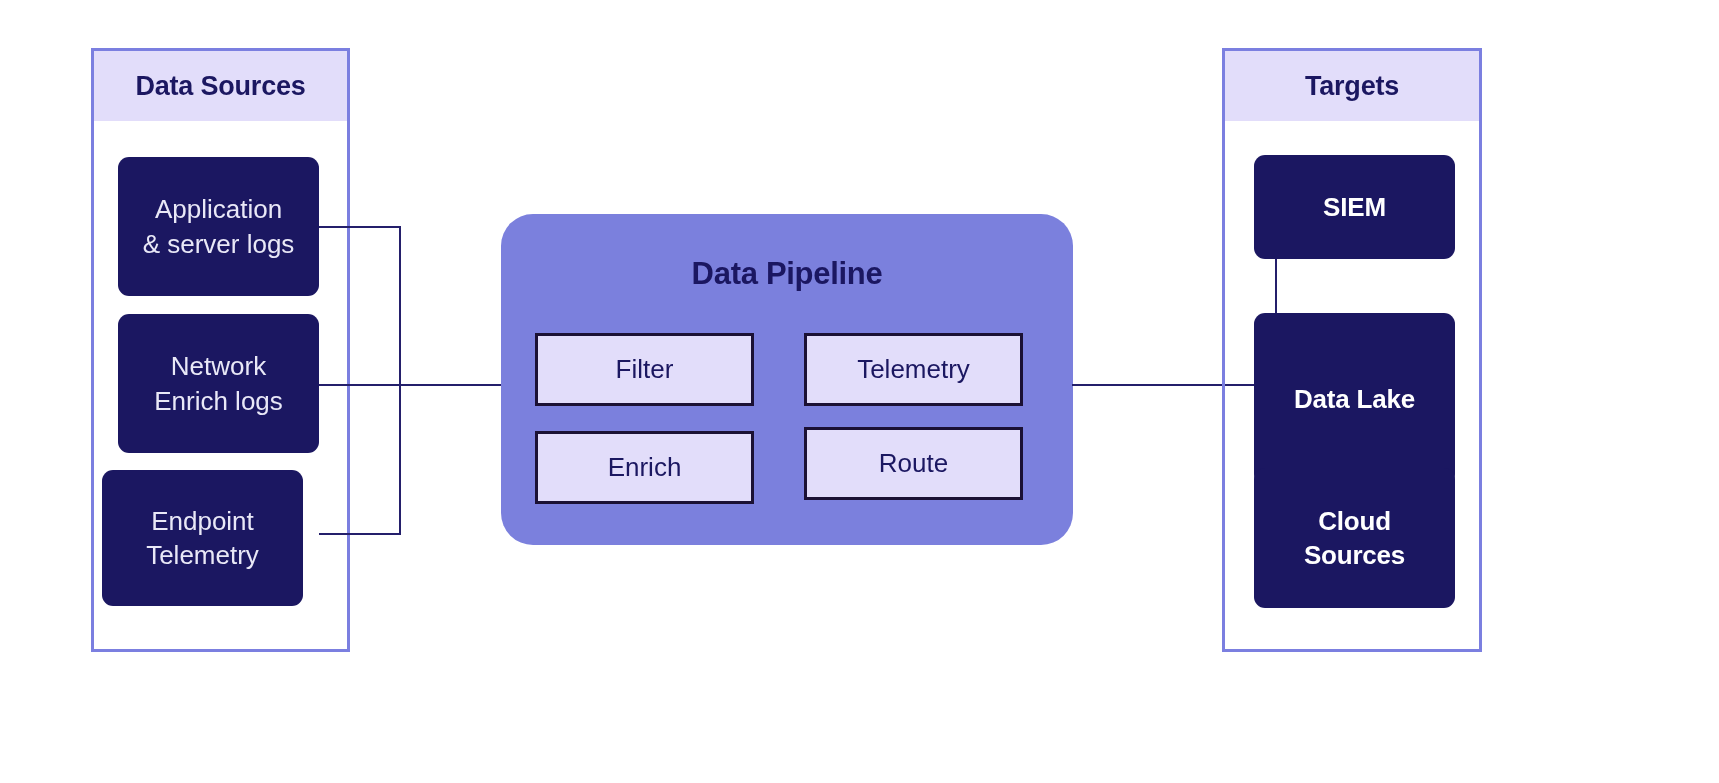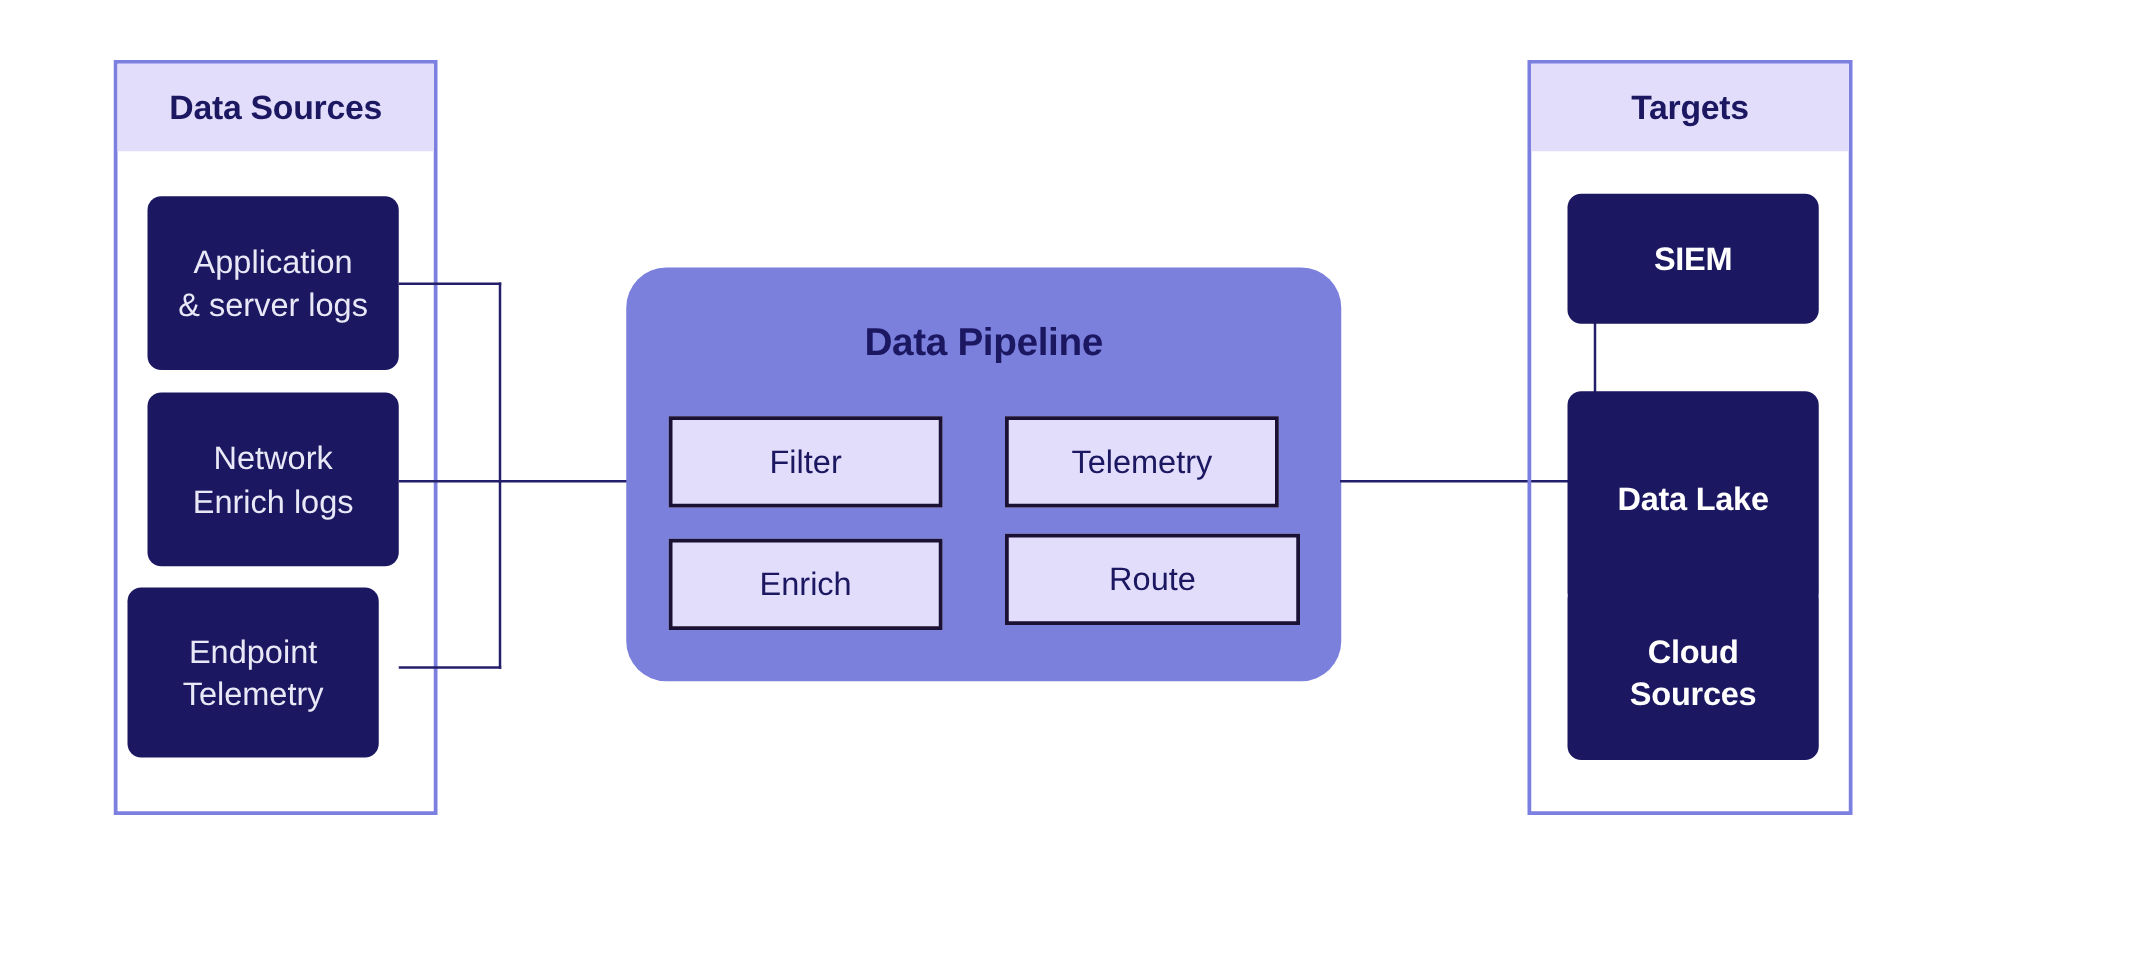--- a/index.html
+++ b/index.html
@@ -154,21 +154,21 @@
     </div>
 
     <div class="stage" style="left:303px; top:119px; width:219px; height:73px;">
       <span class="stage-label">Telemetry</span>
     </div>
 
     <div class="stage" style="left:34px; top:217px; width:219px; height:73px;">
       <span class="stage-label">Enrich</span>
     </div>
 
-    <div class="stage" style="left:303px; top:213px; width:236px; height:73px;">
+    <div class="stage" style="left:303px; top:213px; width:219px; height:73px;">
       <span class="stage-label">Route</span>
     </div>
   </div>
 
   <div class="line-h" style="left:1072px; top:384px; width:205px;"></div>
   <div class="line-v" style="left:1275px; top:226px; height:309px;"></div>
   <div class="line-h" style="left:1275px; top:226px; width:80px;"></div>
   <div class="line-h" style="left:1275px; top:533px; width:80px;"></div>
 
   <div class="panel" style="left:1222px; top:48px; width:260px; height:604px;">

